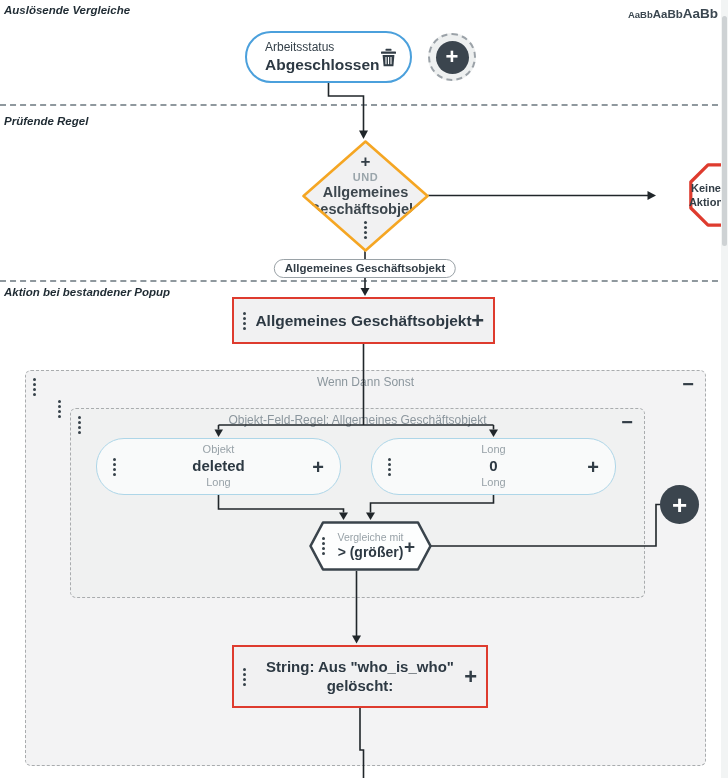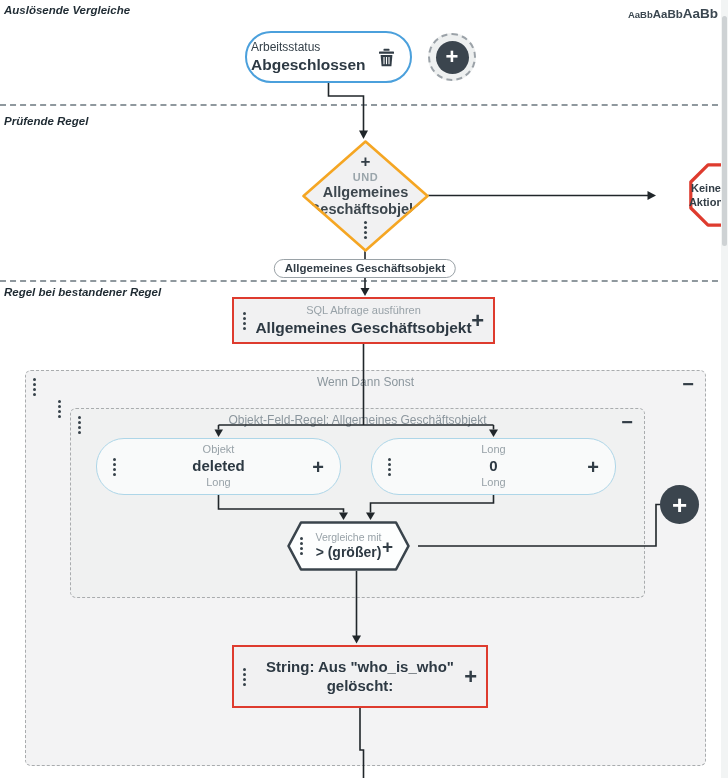--- a/index.html
+++ b/index.html
@@ -19,21 +19,21 @@
   .kebab i{width:3px;height:3px;border-radius:50%;background:#37424a;display:block;}
   
   .plus{font-weight:700;font-size:20px;line-height:1;color:#323d46;cursor:pointer;}
   .minus{font-weight:700;font-size:20px;line-height:1;color:#323d46;cursor:pointer;}
   
   .t-sm{font-size:11px;color:#98a2a8;line-height:1.25;white-space:nowrap;}
   .t-val{font-size:15px;font-weight:700;color:#2d3943;line-height:1.25;white-space:nowrap;}
   
   .trigger-pill{left:245px;top:31px;width:167px;height:52px;background:#fff;border:2px solid #4ba0dc;
     border-radius:26px;box-sizing:border-box;display:flex;align-items:center;z-index:4;}
-  .trigger-text{flex:1;padding-left:4px;}
+  .trigger-text{flex:1;padding-left:18px;}
   .trigger-trash{margin-right:15px;cursor:pointer;display:flex;}
   
   .add-trigger{left:428px;top:33px;width:48px;height:48px;border:2px dashed #9ba2a8;border-radius:50%;
     background:#eef0f0;box-sizing:border-box;display:flex;align-items:center;justify-content:center;z-index:4;cursor:pointer;}
   .dark-circle{width:33px;height:33px;border-radius:50%;background:#3b454e;color:#fff;display:flex;
     align-items:center;justify-content:center;font-weight:700;font-size:22px;line-height:1;}
   
   .diamond{left:302px;top:140px;width:127px;height:112px;z-index:4;}
   .diamond-clip{position:absolute;inset:0;clip-path:polygon(50% 0,100% 50%,50% 100%,0 50%);
     background:#f1f1f2;display:flex;flex-direction:column;align-items:center;justify-content:center;gap:1px;text-align:center;}
@@ -63,21 +63,21 @@
   .container-kebab{position:absolute;left:7px;top:7px;}
   .container-minus{position:absolute;right:11px;top:3px;}
   .level-kebab{left:58px;top:400px;z-index:3;}
   
   .op-pill{width:245px;height:57px;background:#f9fafa;border:1.5px solid #aed6e8;border-radius:28px;
     box-sizing:border-box;z-index:4;display:flex;align-items:center;justify-content:center;text-align:center;}
   .op-pill .kebab{position:absolute;left:16px;top:50%;transform:translateY(-50%);}
   .op-pill .plus{position:absolute;right:16px;top:50%;transform:translateY(-50%);}
   .op-left{left:96px;top:438px;} .op-right{left:371px;top:438px;}
   
-  .hexagon{left:287px;top:521px;width:123px;height:50px;z-index:4;}
+  .hexagon{left:309px;top:521px;width:123px;height:50px;z-index:4;}
   .hexagon svg{position:absolute;inset:0;}
   .hex-content{position:absolute;inset:0;display:flex;align-items:center;justify-content:center;text-align:center;}
   .hexagon .kebab{position:absolute;left:13px;top:50%;transform:translateY(-50%);}
   .hexagon .plus{position:absolute;right:17px;top:50%;transform:translateY(-50%);font-size:19px;}
   .hex-title{font-size:10.5px;color:#98a2a8;line-height:1.2;white-space:nowrap;}
   .hex-val{font-size:14px;font-weight:700;color:#2d3943;line-height:1.2;white-space:nowrap;}
   
   .add-branch{left:660px;top:485px;width:39px;height:39px;border-radius:50%;background:#3b454e;color:#fff;
     display:flex;align-items:center;justify-content:center;font-weight:700;font-size:26px;line-height:1;z-index:5;cursor:pointer;}
   
@@ -91,21 +91,21 @@
 </head>
 <body>
 
 <div id="canvas">
 
   <div class="abs sep" style="top:104px;"></div>
   <div class="abs sep" style="top:280px;"></div>
 
   <div class="abs section-label" style="left:4px;top:4px;">Auslösende Vergleiche</div>
   <div class="abs section-label" style="left:4px;top:115px;">Prüfende Regel</div>
-  <div class="abs section-label" style="left:4px;top:286px;">Regel bei bestandener Regel</div>
+  <div class="abs section-label" style="left:4px;top:286px;">Aktion bei bestandener Popup</div>
 
   <div class="abs font-sample"><span class="fs-s">AaBb</span><span class="fs-m">AaBb</span><span class="fs-l">AaBb</span></div>
 
   <div class="abs dash-container wds">
     <div class="container-title">Wenn Dann Sonst</div>
     <div class="kebab container-kebab">
         <i></i>
         <i></i>
         <i></i>
         <i></i>
@@ -205,21 +205,20 @@
   <div class="abs result-tag">Allgemeines Geschäftsobjekt</div>
 
   <div class="abs red-box sql-box">
     <div class="kebab">
         <i></i>
         <i></i>
         <i></i>
         <i></i>
       </div>
     <div>
-      <div class="t-sm">SQL Abfrage ausführen</div>
       <div class="t-val" style="font-size:15.5px;">Allgemeines Geschäftsobjekt</div>
     </div>
     <div class="plus">+</div>
   </div>
 
   <div class="abs op-pill op-left">
     <div class="kebab">
         <i></i>
         <i></i>
         <i></i>

